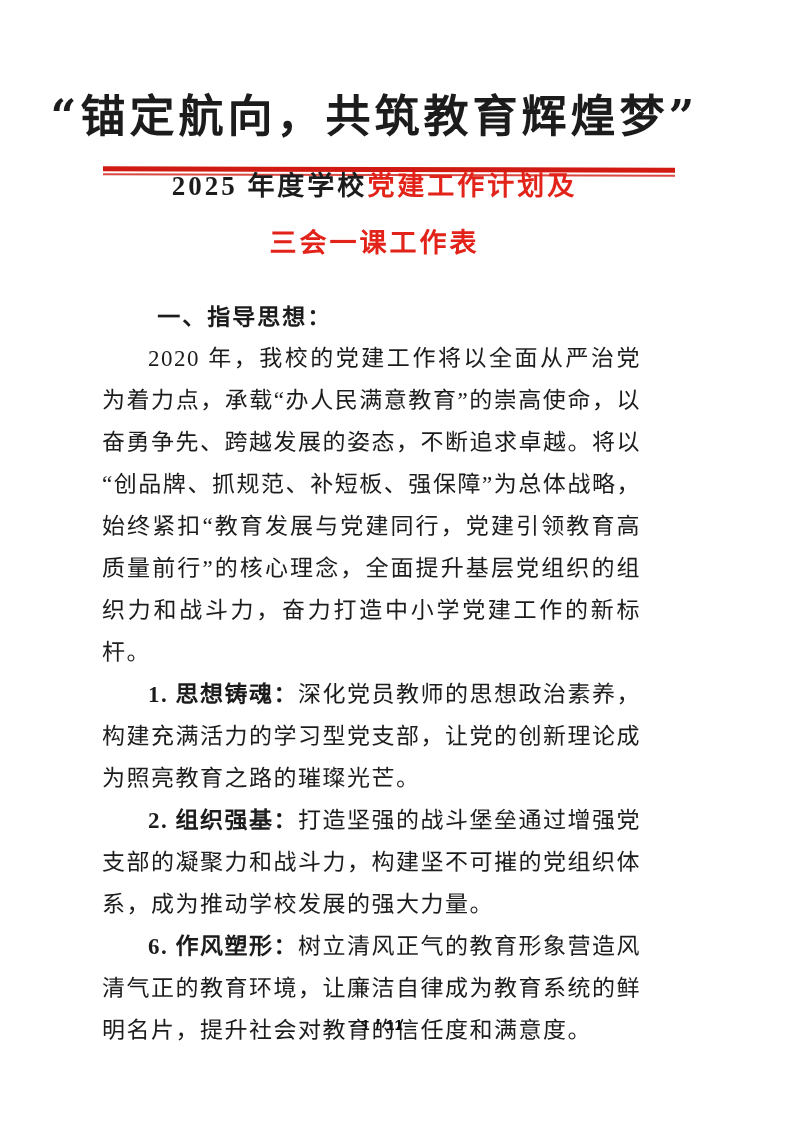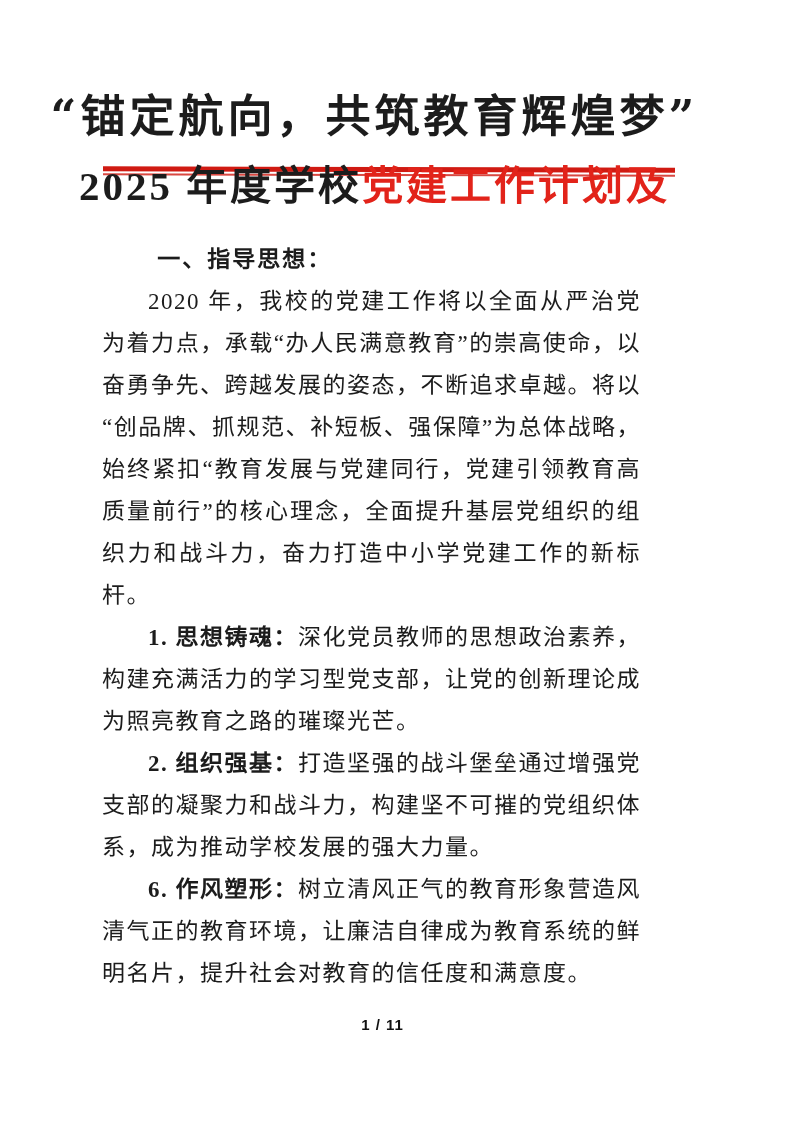--- a/index.html
+++ b/index.html
@@ -43,38 +43,38 @@
     z-index:1;
   }
   .red-line .thick{height:5px;background:var(--divider);}
   .red-line .thin{height:2px;background:var(--divider);opacity:.8;margin-top:2px;}
   
   h1.doc-title{
     position:relative;
     z-index:2;
     margin:12px 0 0 0;
     text-align:center;
-    font-size:41px;
+    font-size:27px;
     line-height:57px;
     font-weight:700;
     letter-spacing:3px;
     font-family:"Liberation Serif","DejaVu Serif",serif;
   }
   h1.doc-title .red{color:var(--accent);}
   
   .doc-body{
     margin:24px 108px 0 102px;
     font-size:23px;
     line-height:42px;
     text-align:justify;
     text-justify:inter-character;
   }
   .doc-body p{margin:0;}
   .doc-body p.heading{
-    font-family:Liberation Serif, serif;
+    font-family:Liberation Sans, sans-serif;
     font-weight:bold;
     text-indent:2.4em;
     letter-spacing:2px;
   }
   .doc-body p.para{
     text-indent:2em;
     letter-spacing:1.5px;
   }
   .doc-body p.para b{font-weight:bold;}
   
@@ -98,20 +98,21 @@
 
   <p class="banner">“锚定航向，共筑教育辉煌梦”</p>
 
   <div class="red-line">
     <div class="thick"></div>
     <div class="thin"></div>
   </div>
 
   <h1 class="doc-title">
     <span>2025 年度学校</span><span class="red">党建工作计划及</span><br>
+    <span class="red">三会一课工作表</span>
   </h1>
 
   <div class="doc-body" id="doc-body">
       <p class="heading">一、指导思想：</p>
       <p class="para">2020 年，我校的党建工作将以全面从严治党为着力点，承载“办人民满意教育”的崇高使命，以奋勇争先、跨越发展的姿态，不断追求卓越。将以“创品牌、抓规范、补短板、强保障”为总体战略，始终紧扣“教育发展与党建同行，党建引领教育高质量前行”的核心理念，全面提升基层党组织的组织力和战斗力，奋力打造中小学党建工作的新标杆。</p>
       <p class="para"><b>1. 思想铸魂：</b><span>深化党员教师的思想政治素养，构建充满活力的学习型党支部，让党的创新理论成为照亮教育之路的璀璨光芒。</span></p>
       <p class="para"><b>2. 组织强基：</b><span>打造坚强的战斗堡垒通过增强党支部的凝聚力和战斗力，构建坚不可摧的党组织体系，成为推动学校发展的强大力量。</span></p>
       <p class="para"><b>6. 作风塑形：</b><span>树立清风正气的教育形象营造风清气正的教育环境，让廉洁自律成为教育系统的鲜明名片，提升社会对教育的信任度和满意度。</span></p>
     </div>
 

